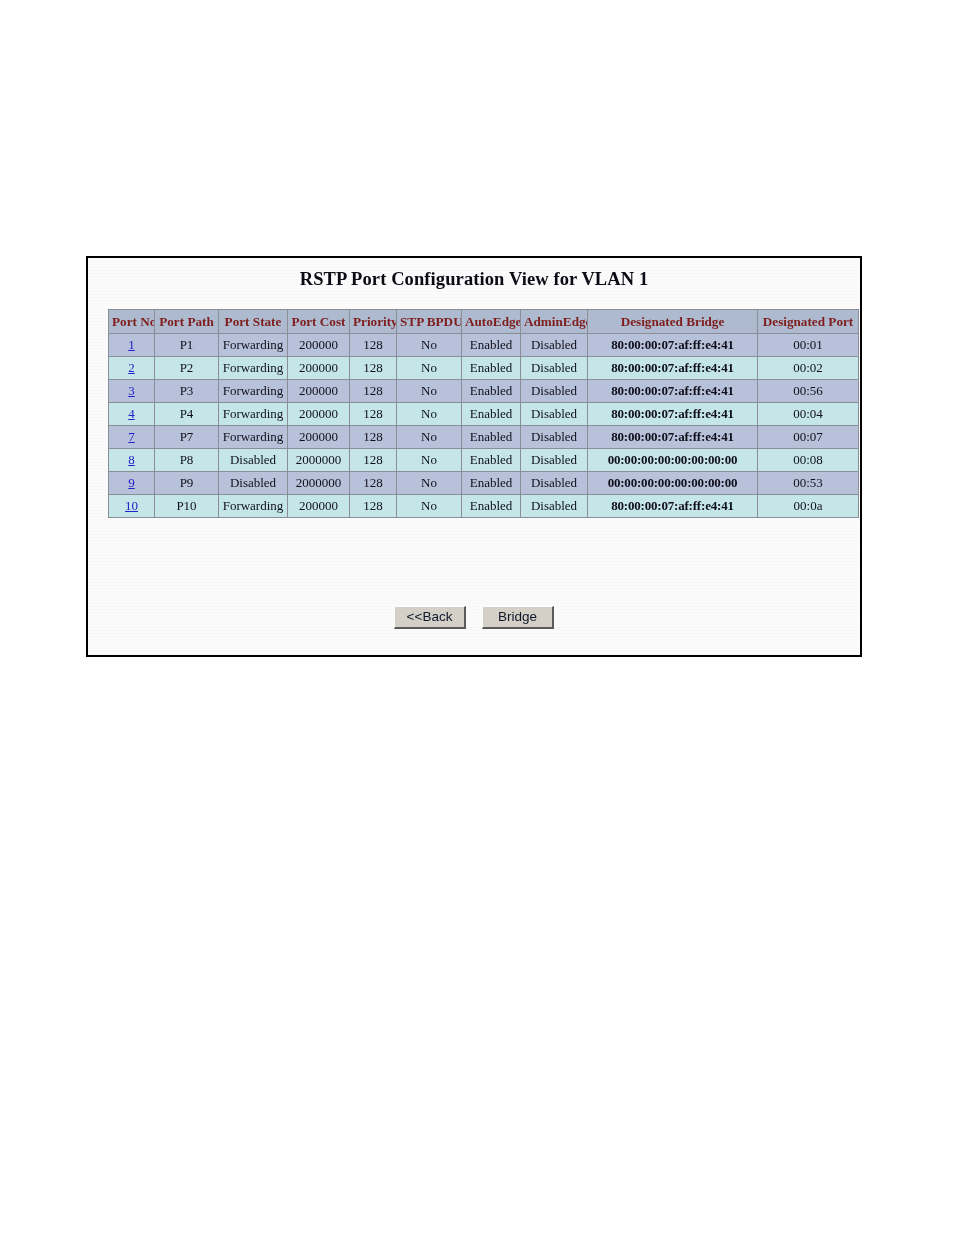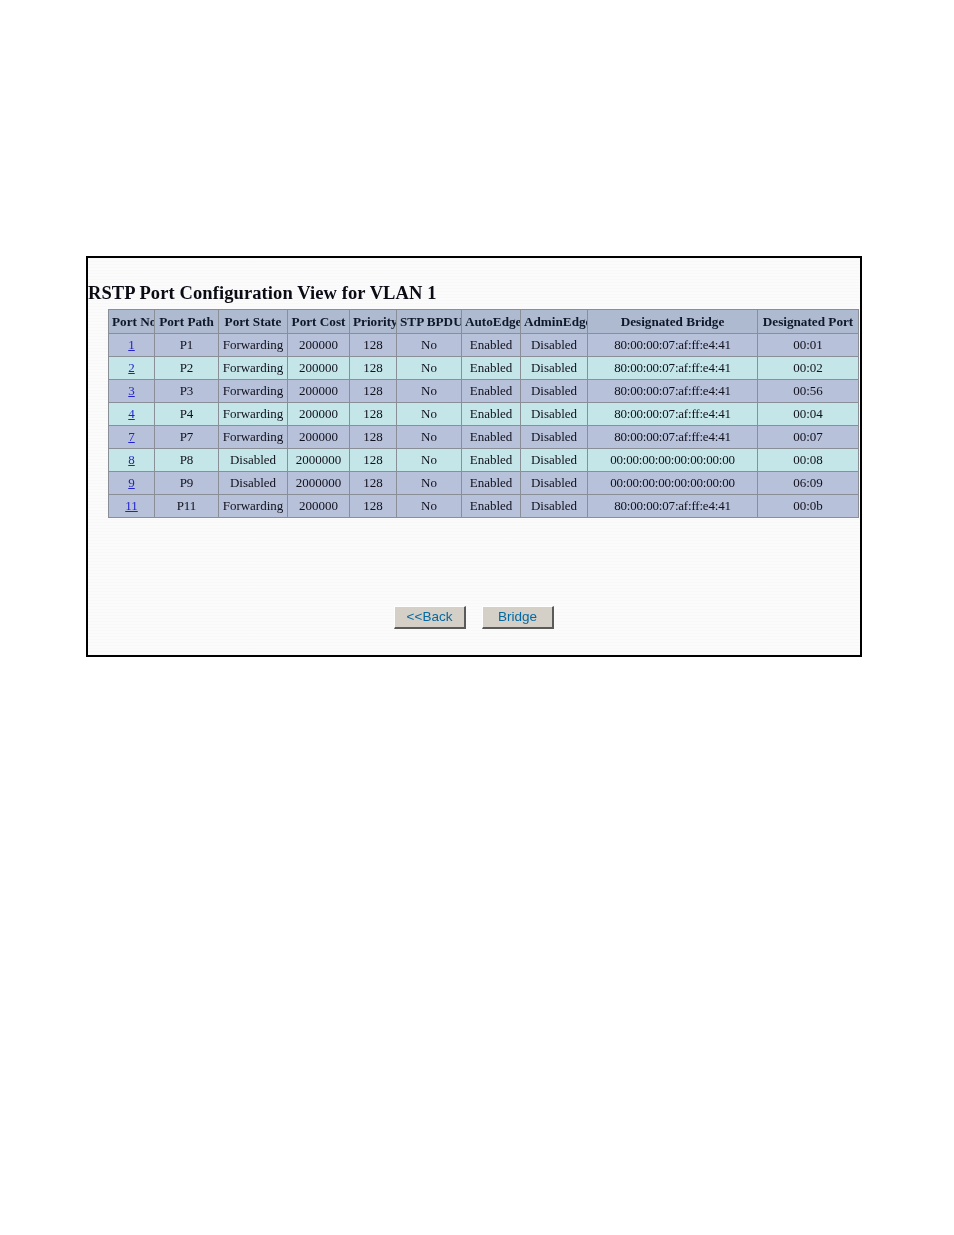--- a/index.html
+++ b/index.html
@@ -31,21 +31,22 @@
         rgba(0,0,0,0.012) 0px,
         rgba(0,0,0,0.012) 1px,
         rgba(255,255,255,0) 1px,
         rgba(255,255,255,0) 3px);
     overflow: hidden;
   }
 
   
   #panel-title {
     margin: 0;
-    padding-top: 24px;
+    padding-top: 10px;
+    text-align: center;
     font-family: "Liberation Serif", serif;
     font-size: 18.5px;
     font-weight: bold;
     color: #0b0b14;
     letter-spacing: 0.1px;
     line-height: 22px;
   }
 
   
   #table-wrap {
@@ -76,21 +77,21 @@
     line-height: 18px;
     overflow: hidden;
     white-space: nowrap;
   }
 
   table.rstp thead th {
     background: #adbacf;
     font-weight: bold;
     font-size: 13.2px;
     height: 21px;
-    color: #0f172a;
+    color: #7f1d1d;
   }
 
   
   table.rstp tbody tr.odd  td { background: #b7c1d9; }
   table.rstp tbody tr.even td { background: #c5e6e8; }
 
   
   col.c-portno    { width: 46px; }
   col.c-portname  { width: 64px; }
   col.c-portstate { width: 69px; }
@@ -104,35 +105,35 @@
 
   
   a.portlink {
     color: #2222cc;
     text-decoration: underline;
     font-family: "Liberation Serif", serif;
     font-size: 13px;
     cursor: pointer;
   }
 
-  .mono-ish { letter-spacing: -0.2px; }
+  .mono-ish { letter-spacing: -0.2px; font-weight: bold; }
 
   
   #button-bar {
     position: absolute;
     left: 0;
     top: 348px;
     width: 100%;
     text-align: center;
   }
   button.win95 {
     display: inline-block;
     font-family: "Liberation Sans", sans-serif;
     font-size: 13.5px;
-    color: #0369a1;
+    color: #0f172a;
     background: #d4d0c8;
     border-top: 1px solid #ffffff;
     border-left: 1px solid #ffffff;
     border-right: 2px solid #5a5a5a;
     border-bottom: 2px solid #5a5a5a;
     padding: 2px 10px 3px 10px;
     min-width: 72px;
     height: 23px;
     line-height: 16px;
     cursor: pointer;
@@ -251,33 +252,33 @@
           <tr class="odd">
             <td><a class="portlink">9</a></td>
             <td>P9</td>
             <td>Disabled</td>
             <td>2000000</td>
             <td>128</td>
             <td>No</td>
             <td>Enabled</td>
             <td>Disabled</td>
             <td class="mono-ish">00:00:00:00:00:00:00:00</td>
-            <td>06:09</td>
-          </tr>
-          <tr class="odd">
-            <td><a class="portlink">11</a></td>
-            <td>P11</td>
-            <td>Forwarding</td>
-            <td>200000</td>
-            <td>128</td>
-            <td>No</td>
-            <td>Enabled</td>
-            <td>Disabled</td>
-            <td class="mono-ish">80:00:00:07:af:ff:e4:41</td>
-            <td>00:0b</td>
+            <td>00:53</td>
+          </tr>
+          <tr class="even">
+            <td><a class="portlink">10</a></td>
+            <td>P10</td>
+            <td>Forwarding</td>
+            <td>200000</td>
+            <td>128</td>
+            <td>No</td>
+            <td>Enabled</td>
+            <td>Disabled</td>
+            <td class="mono-ish">80:00:00:07:af:ff:e4:41</td>
+            <td>00:0a</td>
           </tr>
         </tbody>
     </table>
   </div>
 
   <div id="button-bar">
     <button class="win95">&lt;&lt;Back</button>
     <button class="win95">Bridge</button>
   </div>
 

